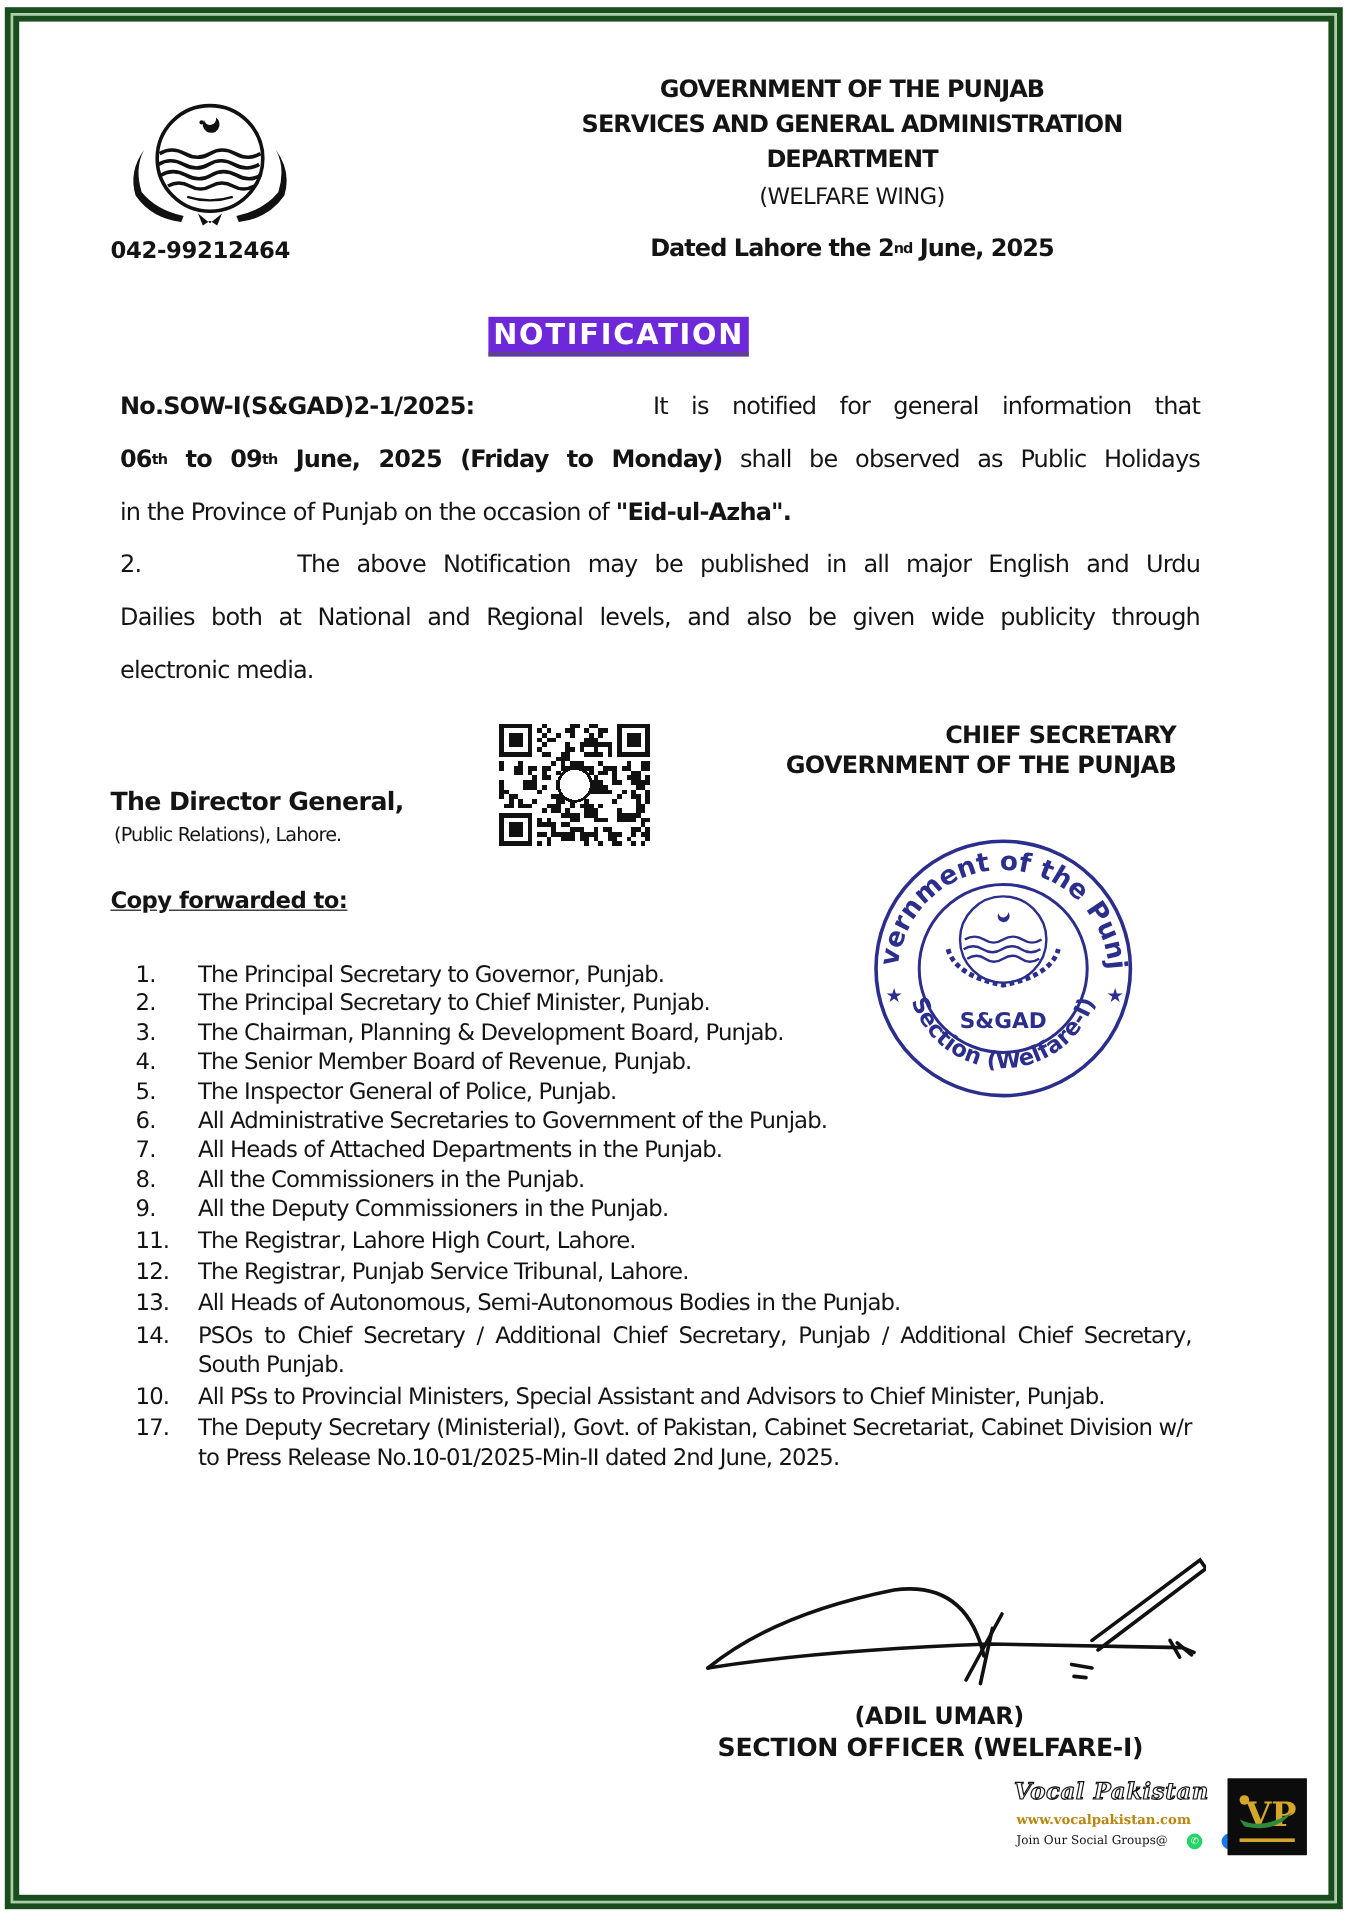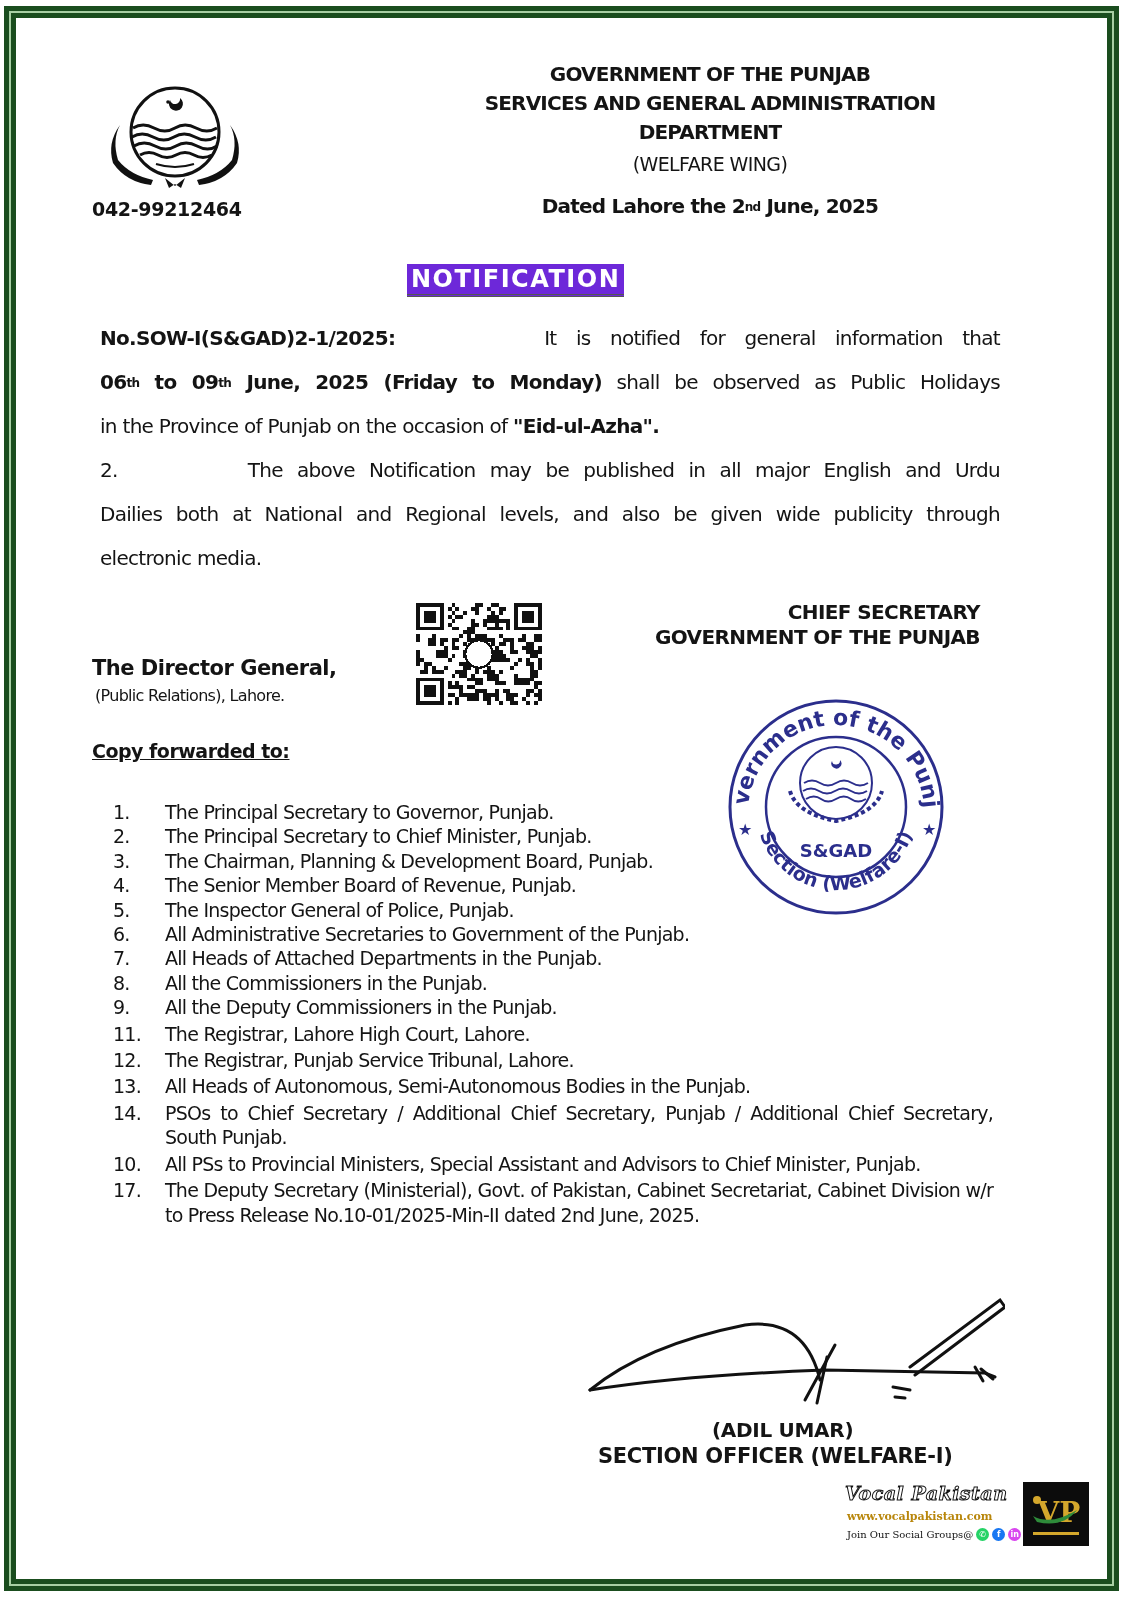--- a/index.html
+++ b/index.html
@@ -62,21 +62,21 @@
   .li.gap { margin-top: 2px; }
 
   .sig { left: 565px; top: 1295px; width: 440px; height: 150px; }
   .sig-name { left: 712px; top: 1418px; font-size: 20px; font-weight: bold; letter-spacing: -0.3px; }
   .sig-title { left: 598px; top: 1444px; font-size: 21px; font-weight: bold; letter-spacing: -0.3px; }
 
   
   .wm-brand { left: 845px; top: 1482px; font-family: "DejaVu Serif", serif; font-style: italic; font-weight: bold;
               font-size: 19px; color: #fff; -webkit-text-stroke: 1px #111; letter-spacing: 0.5px; }
   .wm-url { left: 847px; top: 1510px; font-family: "DejaVu Serif", serif; font-weight: bold; font-size: 11px; color: #b8860b; }
-  .wm-join { left: 847px; top: 1528px; font-family: "DejaVu Serif", serif; font-size: 10px; color: #111; display: flex; align-items: center; gap: 3px; }
+  .wm-join { left: 847px; top: 1528px; font-family: "DejaVu Serif", serif; font-size: 10px; color: #111; display: flex; align-items: center; gap: 16px; }
   .soc { width: 13px; height: 13px; border-radius: 50%; color: #fff; font-size: 8px; font-weight: bold;
          display: inline-flex; align-items: center; justify-content: center; font-family: "DejaVu Sans", sans-serif; }
   .wm-logo { left: 1023px; top: 1482px; width: 66px; height: 64px; background: #0c0c0c; }
 </style>
 </head>
 <body>
 
 <div class="frame-outer"></div>
 <div class="frame-gap"></div>
 <div class="frame-inner"></div>

